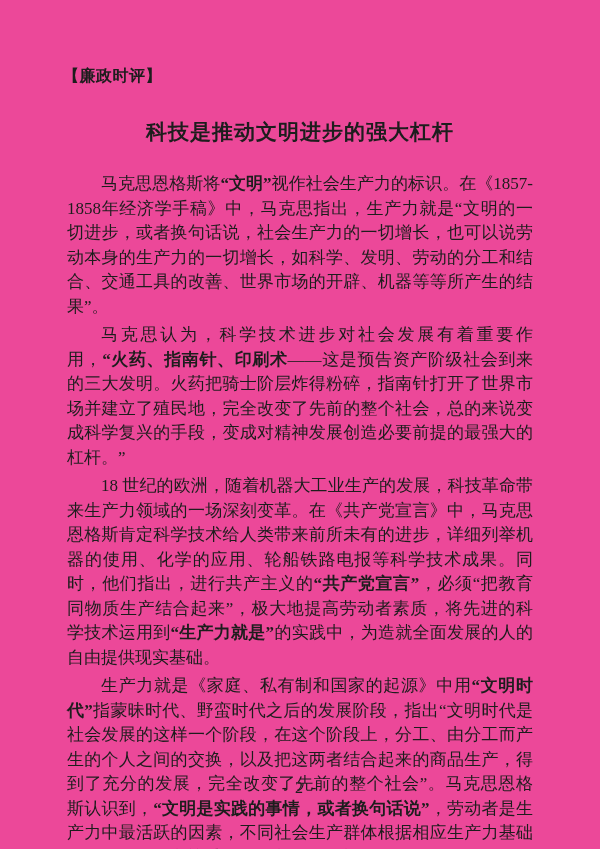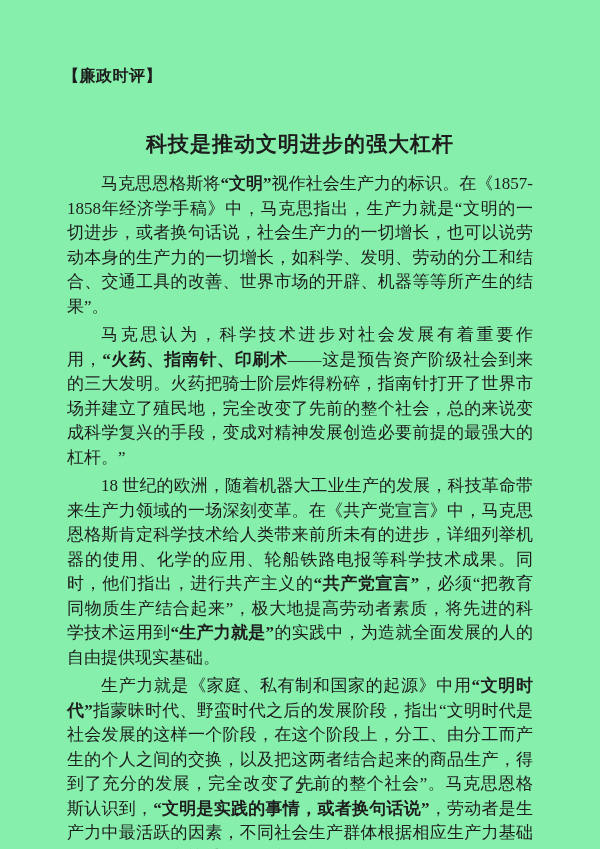--- a/index.html
+++ b/index.html
@@ -4,40 +4,40 @@
 <style>
   html, body {
     margin: 0;
     padding: 0;
     background: #ffffff;
   }
   .page {
     position: relative;
     width: 600px;
     height: 849px;
-    background: #86efac;
+    background: #ec4899;
     font-family: "Liberation Serif", "DejaVu Serif", serif;
     color: #1d1d1d;
     overflow: hidden;
     box-sizing: border-box;
   }
   .doc-header {
     position: absolute;
     left: 63px;
     top: 66px;
     font-size: 16px;
     font-weight: bold;
     letter-spacing: 0.5px;
   }
   .doc-title {
     position: absolute;
     left: 0;
     right: 0;
     top: 114px;
-    margin: 16px;
+    margin: 4px;
     text-align: center;
     font-size: 21px;
     font-weight: bold;
     letter-spacing: 1px;
   }
   .article-body {
     position: absolute;
     left: 63px;
     right: 63px;
     top: 168px;

